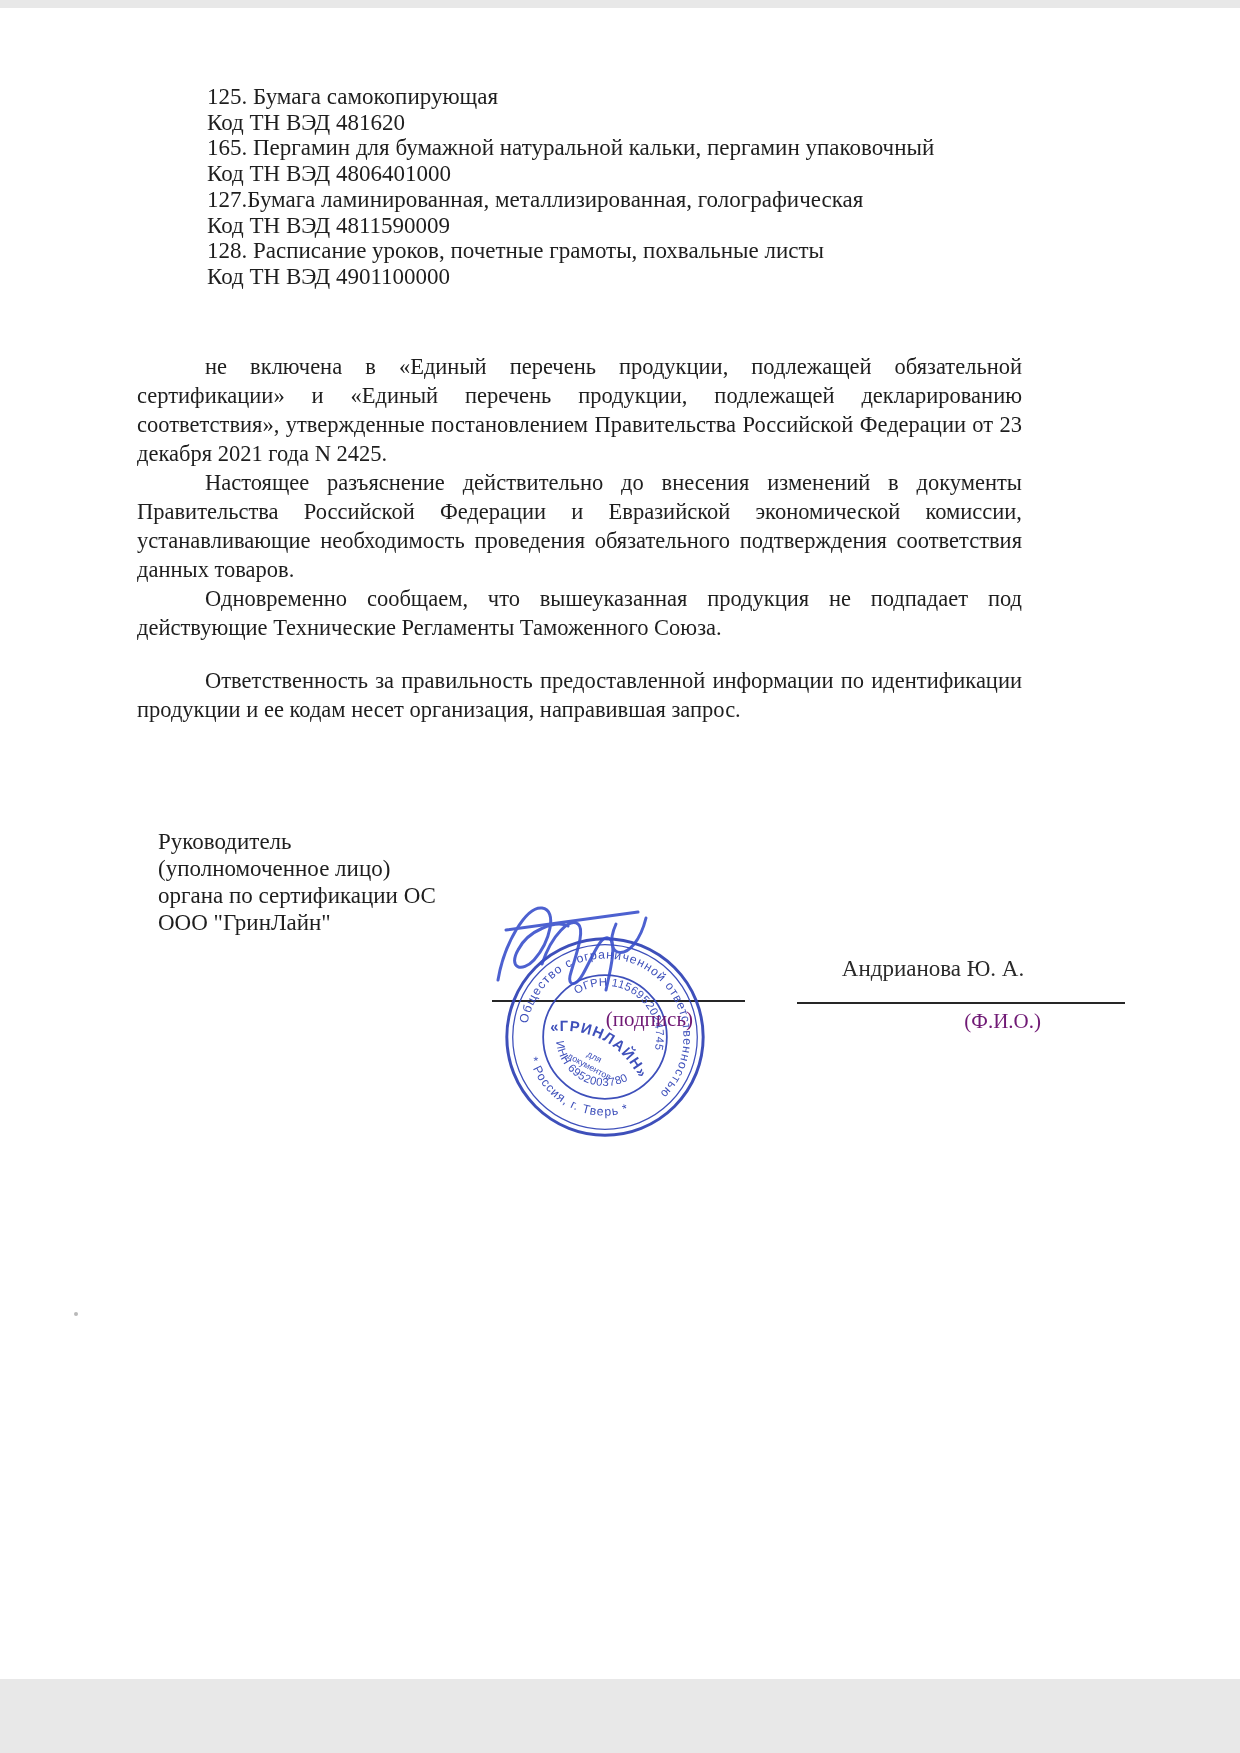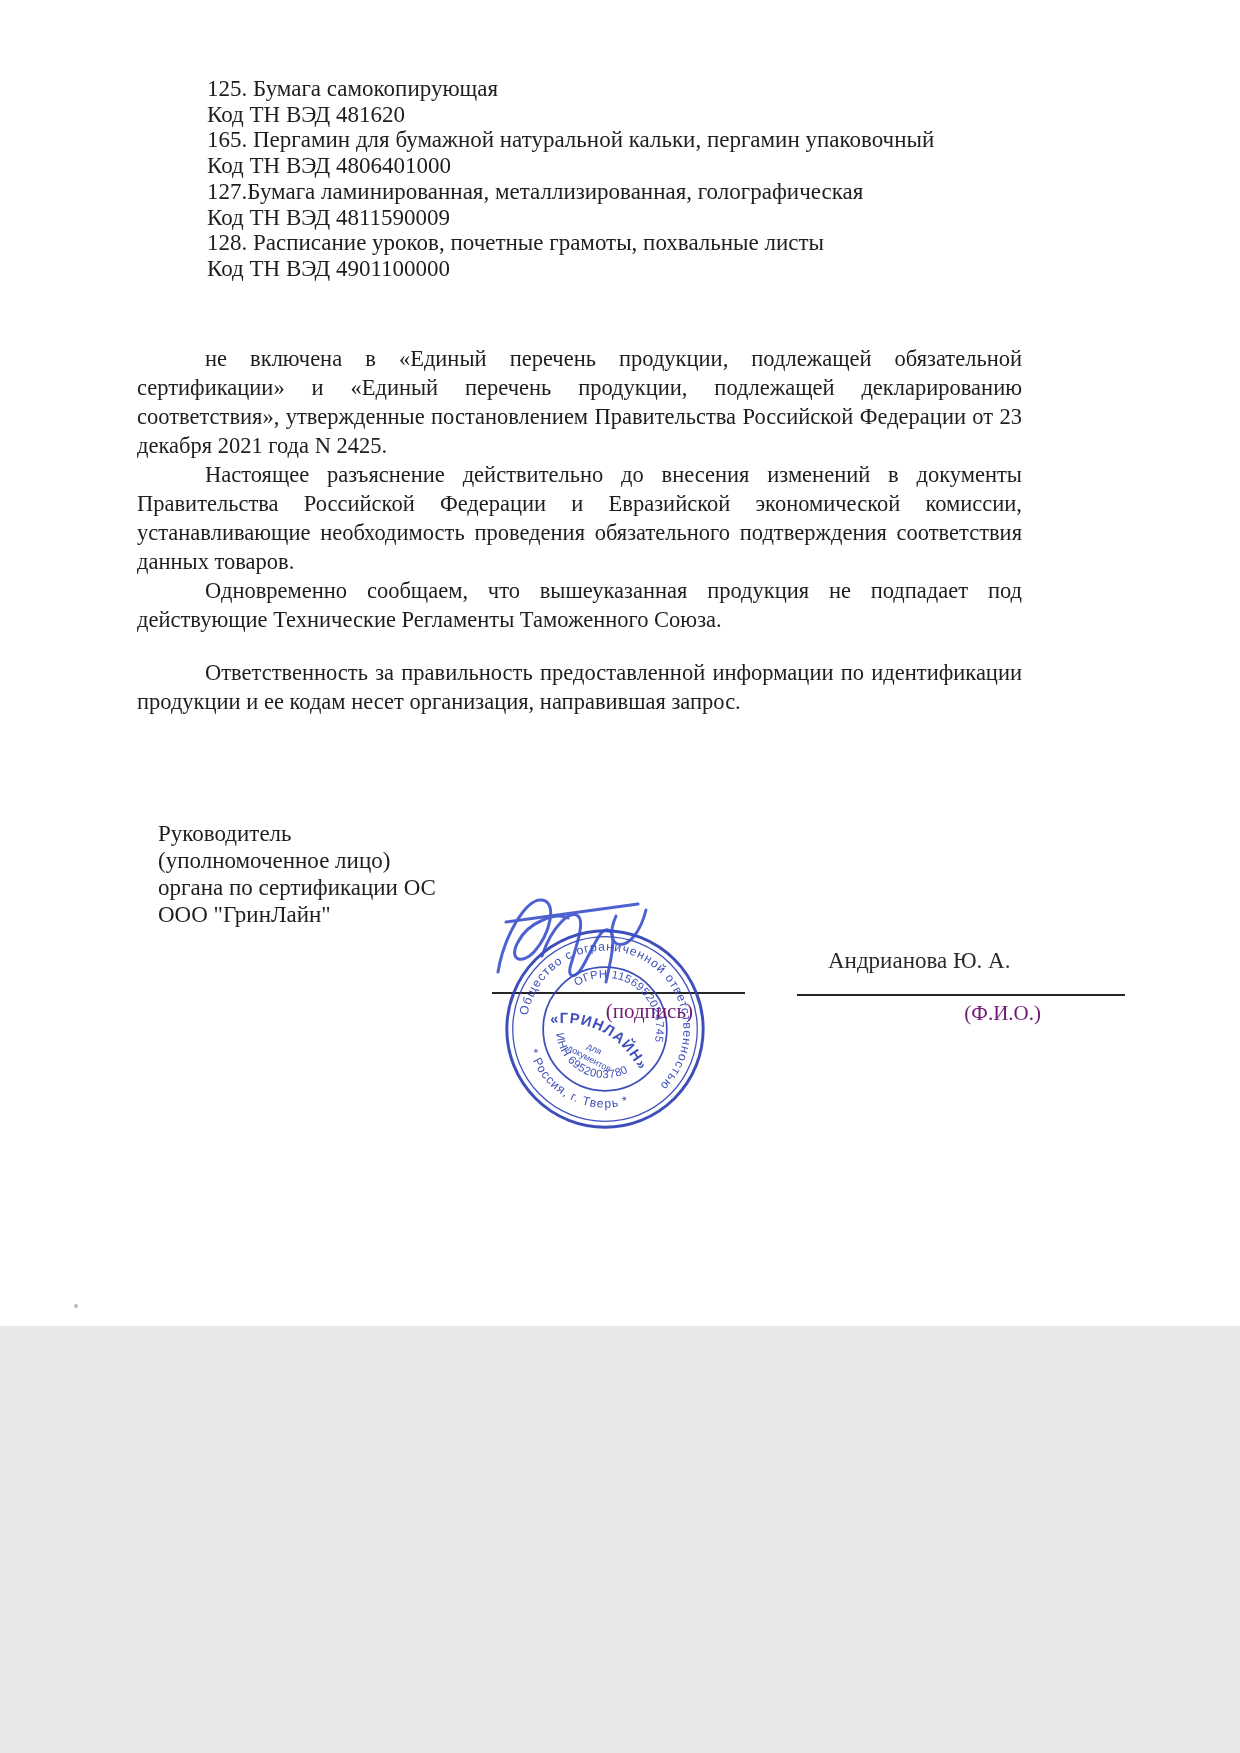--- a/index.html
+++ b/index.html
@@ -1,19 +1,19 @@
 <!DOCTYPE html>
 <html><head>
 <meta charset="utf-8">
 <style>
   html,body{margin:0;padding:0;background:#e8e8e8;}
   .page{
     position:relative;
-    width:1240px;height:1326px;
-    margin:0 auto;
+    width:1240px;height:1671px;
+    margin:8px auto;
     background:#ffffff;
     font-family:"Liberation Serif","DejaVu Serif",serif;
     color:#1e1e1e;
     overflow:hidden;
   }
   .list-block{
     position:absolute;left:207px;top:76px;
     font-size:23px;line-height:25.7px;white-space:nowrap;
   }
   .body-text{
@@ -25,21 +25,21 @@
   .sig-block{
     position:absolute;left:158px;top:820px;
     font-size:23px;line-height:27px;white-space:nowrap;
   }
   .rule{position:absolute;height:2px;background:#262626;}
   .caption{
     position:absolute;font-size:21px;text-align:right;color:#701a75;
   }
   .fio-name{
     position:absolute;left:828px;top:948px;width:210px;
-    font-size:23px;text-align:left;white-space:nowrap;color:#2a2a2a;
+    font-size:23px;text-align:center;white-space:nowrap;color:#2a2a2a;
   }
   .stamp{
     position:absolute;left:497px;top:912px;
     width:216px;height:234px;
     opacity:.92;
   }
   .signature-svg{
     position:absolute;left:476px;top:864px;
     width:196px;height:142px;
   }

